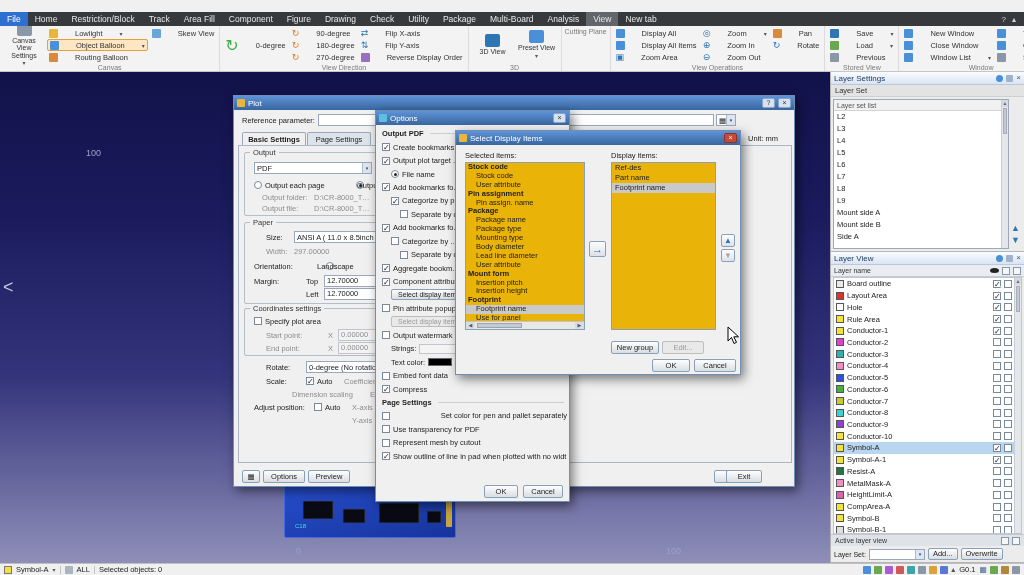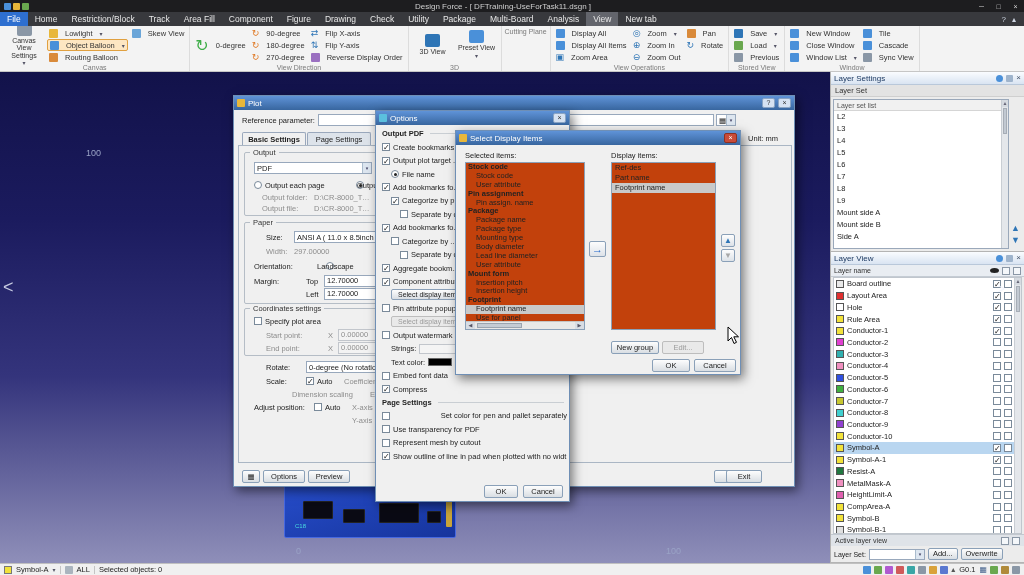--- a/index.html
+++ b/index.html
@@ -22,21 +22,21 @@
 .mtab.file{background:#2e6fd0;color:#fff}
 .mtab.active{background:#63656c}
 .menubar-right{margin-left:auto;display:flex;align-items:center;gap:6px;padding-right:8px}
 .mricon{color:#cfd6e2;font-size:8px}
 
 .ribbon{position:absolute;left:0;top:26px;right:0;height:46px;background:#f3f3f3;
         border-bottom:1px solid #c6c6c6;display:flex;overflow:hidden}
 .rgroup{display:flex;flex-direction:column;border-right:1px solid #dcdcdc;padding:1px 3px 0}
 .rcols{height:36px;display:flex;gap:2px}
 .rcol{display:flex;flex-direction:column}
-.rbtn{display:flex;align-items:center;gap:7px;height:12px;padding:0 2px;border-radius:2px;
+.rbtn{display:flex;align-items:center;gap:17px;height:12px;padding:0 2px;border-radius:2px;
       white-space:nowrap;color:#333;font-size:7.5px}
 .rbtn.sel{background:#fde6c2;border:1px solid #e0a040;height:12px}
 .rbtn.big{height:36px}
 .rbtn.stack{height:36px;width:42px;flex-direction:column;justify-content:center;gap:1px;
             white-space:normal;text-align:center;line-height:7.5px;font-size:7px}
 .rsq{width:9px;height:9px;border-radius:1px;flex:0 0 auto}
 .rsq-big{width:15px;height:13px;border-radius:2px}
 .rgly{font-size:9px;line-height:9px;flex:0 0 auto}
 .rdd{font-size:6px;color:#556}
 .rlabel{height:9px;text-align:center;color:#7a7a7a;font-size:7px;line-height:9px;white-space:nowrap}
@@ -139,52 +139,41 @@
 .orow{height:13.45px;display:flex;align-items:center;gap:3px;font-size:7.5px;white-space:nowrap;overflow:hidden}
 .osec-t{font-weight:bold;color:#222}
 .osec-line{flex:1;height:1px;background:#c9ced3;margin:0 3px}
 .olbl{white-space:nowrap}
 .obtn{height:11px;line-height:9px;padding:0 6px;background:linear-gradient(180deg,#fdfdfd,#d9dee3);
       border:1px solid #8aa0b8;border-radius:2px;font-size:7px}
 .obtn.dis{color:#9b9b9b;background:#e9e9e9;border-color:#bdbdbd}
 .oinput{width:118px;height:10px;background:#f4f4f4;border:1px solid #c2c6cc}
 .oswatch{width:24px;height:8px;border:1px solid #666}
 
-.sdilist{position:absolute;background:#c2410c;border:1px solid #8aa0b8;overflow:hidden;font-size:7.5px}
+.sdilist{position:absolute;background:#eab308;border:1px solid #8aa0b8;overflow:hidden;font-size:7.5px}
 .sdi-item{height:8.9px;line-height:8.9px;padding-left:10px;white-space:nowrap;overflow:hidden}
 .sdi-item.hdr{font-weight:bold;padding-left:2px}
 .sdi-item.plain{padding-left:3px;height:10px;line-height:10px}
 .sdi-item.sel{background:#c9c9c9}
 .hsb{position:absolute;left:0;right:0;bottom:0;height:8px;background:#e8e8e8;border-top:1px solid #c4c4c4;
      display:flex;align-items:stretch;font-size:5px}
 .hsb-a{width:9px;background:#d8dde4;color:#556;text-align:center;line-height:7px}
 .hsb-t{flex:1;position:relative}
 .hsb-th{position:absolute;left:2px;top:1px;width:45%;height:5px;background:#c4cbd4;border:1px solid #9aa4b0}
 .xferbtn{position:absolute;width:17px;height:16px;background:linear-gradient(180deg,#fdfdfd,#dde2e8);
          border:1px solid #8aa0b8;border-radius:2px;color:#1c62c8;font-weight:bold;font-size:11px;
          text-align:center;line-height:14px}
 .udar{position:absolute;width:14px;height:13px;background:linear-gradient(180deg,#fdfdfd,#dde2e8);
       border:1px solid #8aa0b8;border-radius:2px;text-align:center;line-height:12px;font-size:8px}
 </style>
 </head>
 <body>
 
 <div id="app">
 
-  <div class="titlebar">
-    <span class="tb-icons">
-        <span class="tb-ico" style="background: rgb(74, 144, 217);"></span>
-        <span class="tb-ico" style="background: rgb(232, 183, 58);"></span>
-        <span class="tb-ico" style="background: rgb(106, 168, 79);"></span>
-      </span>
-    <span class="tb-title">Design Force - [ DFTraining-UseForTask11.dsgn ]</span>
-    <span class="tb-ctrl">─</span>
-    <span class="tb-ctrl">□</span>
-    <span class="tb-ctrl close">×</span>
-  </div>
 
   <div class="menubar">
     <div class="mtabs">
         <div class="mtab file">File</div>
         <div class="mtab">Home</div>
         <div class="mtab">Restriction/Block</div>
         <div class="mtab">Track</div>
         <div class="mtab">Area Fill</div>
         <div class="mtab">Component</div>
         <div class="mtab">Figure</div>

